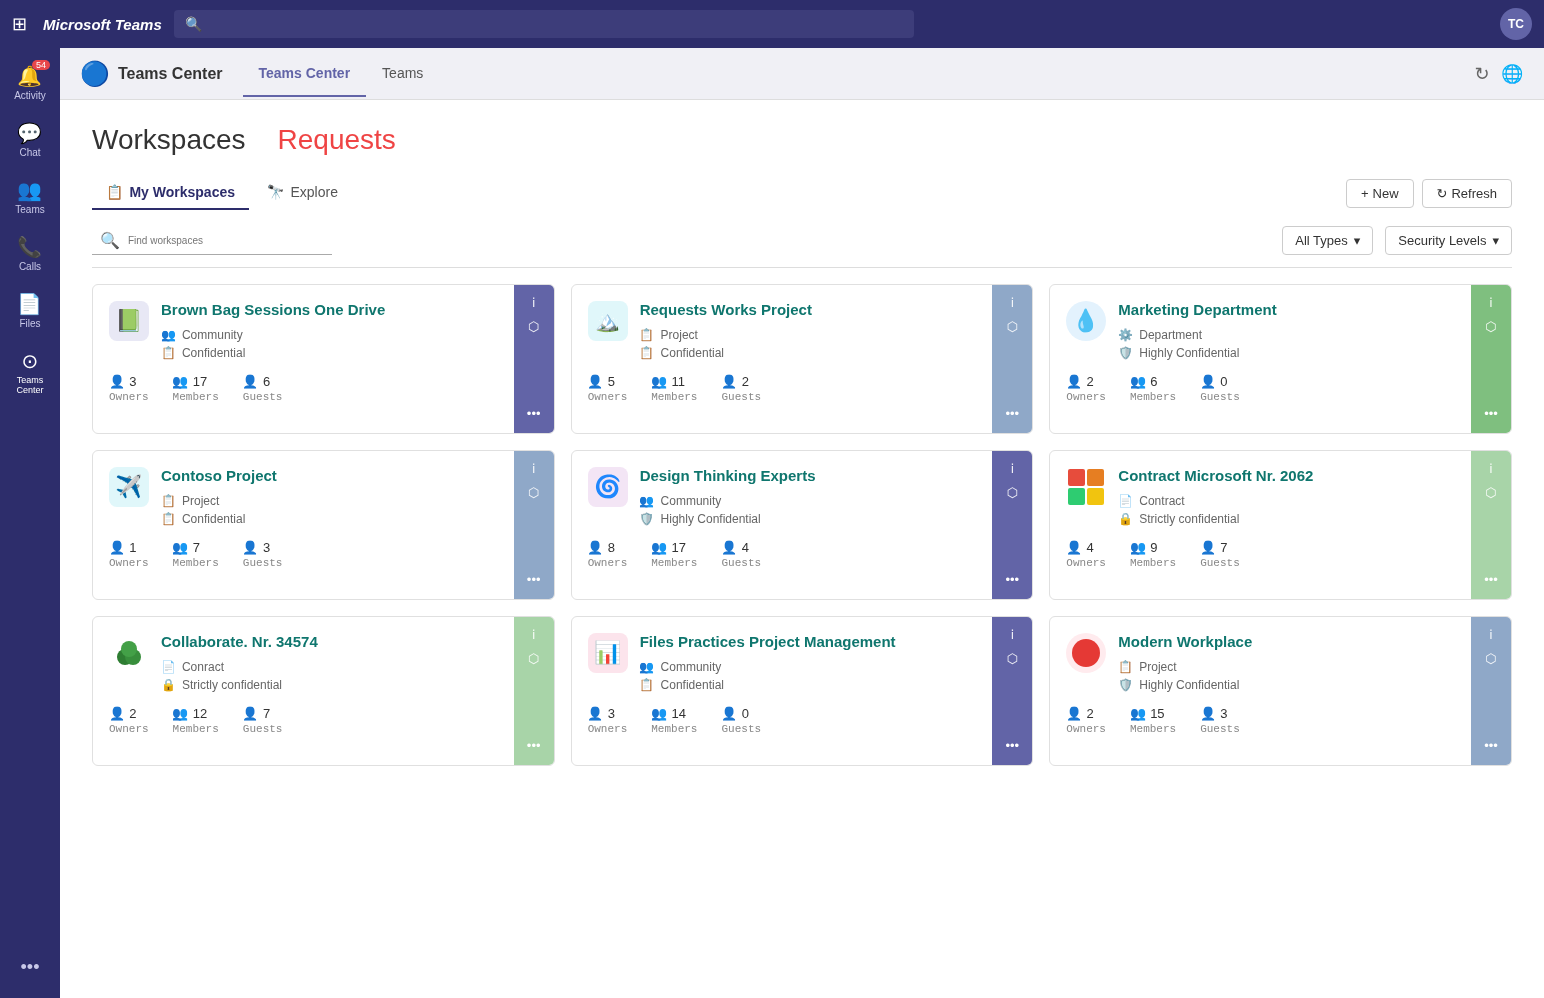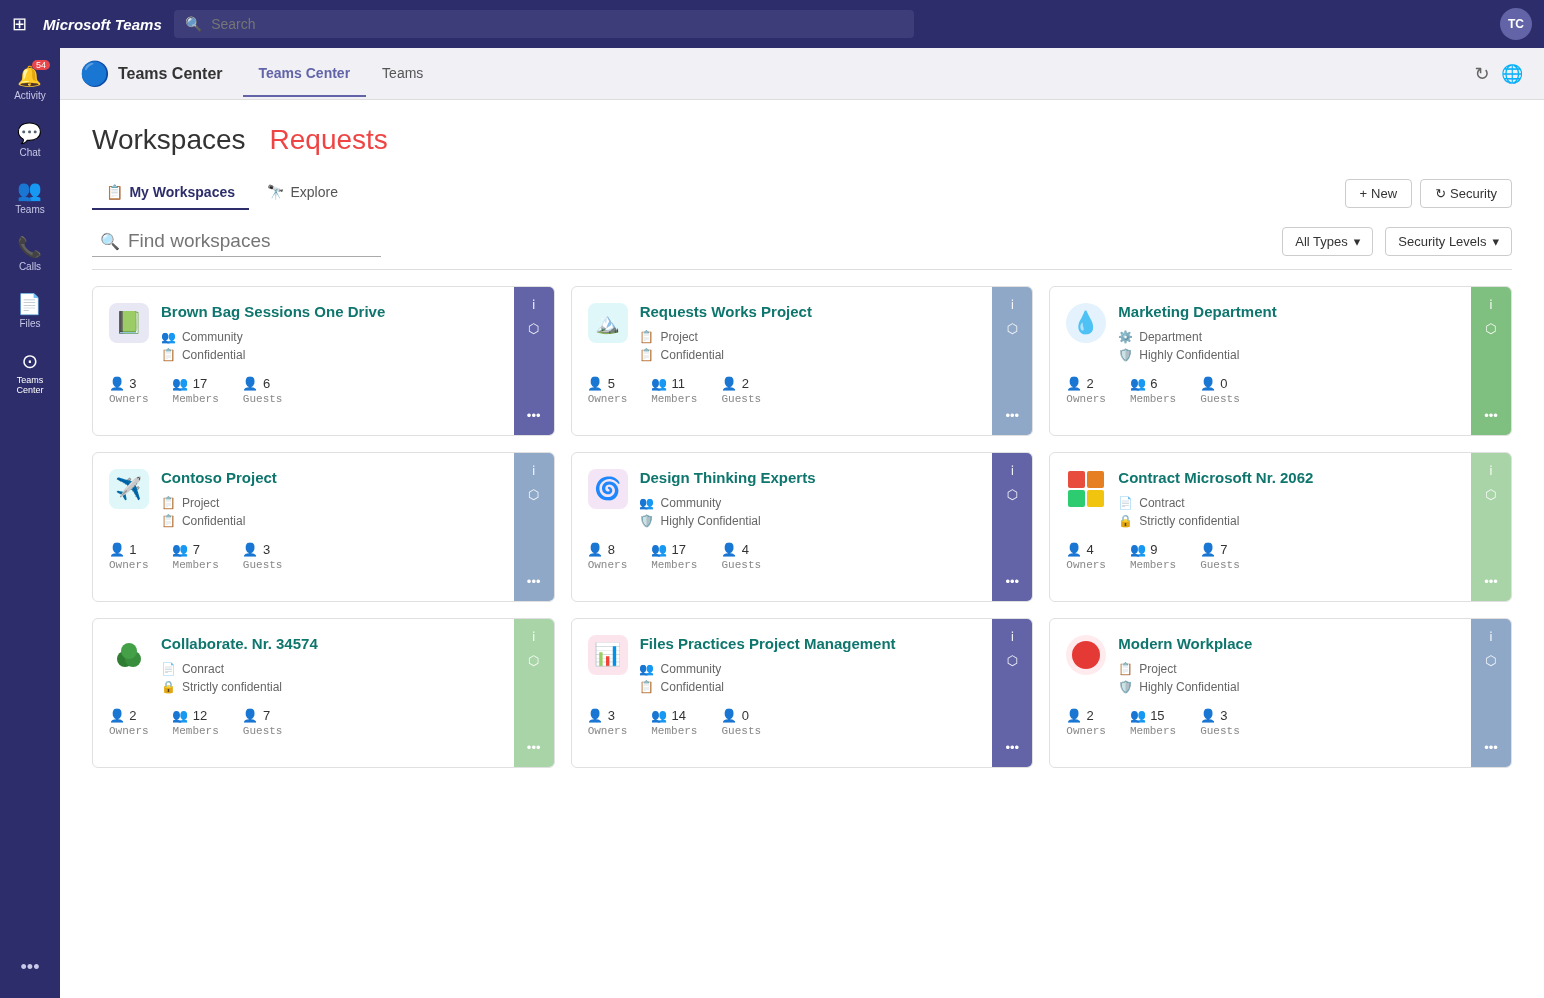--- a/index.html
+++ b/index.html
@@ -104,21 +104,21 @@
       cursor: pointer;
       border-bottom: 2px solid transparent;
     }
     .sub-header-nav-item.active { color: #6264a7; border-bottom: 2px solid #6264a7; font-weight: 600; }
     .sub-header-actions { margin-left: auto; display: flex; gap: 12px; color: #666; font-size: 18px; }
     .sub-header-action { cursor: pointer; }
 
     
     .content { flex: 1; padding: 24px 32px; overflow-y: auto; background: white; }
 
-    .page-title-row { display: flex; align-items: baseline; gap: 24px; margin-bottom: 20px; }
+    .page-title-row { display: flex; align-items: baseline; gap: 32px; margin-bottom: 20px; }
     .page-title { font-size: 28px; font-weight: 300; color: #333; }
     .page-title-secondary { font-size: 28px; font-weight: 300; color: #ef4444; cursor: pointer; }
 
     .tabs-row { display: flex; align-items: center; margin-bottom: 16px; gap: 4px; }
     .tab-item {
       display: flex; align-items: center; gap: 6px;
       padding: 8px 14px;
       font-size: 14px; color: #555; cursor: pointer;
       border-bottom: 2px solid transparent;
     }
@@ -130,21 +130,21 @@
       border-radius: 4px; background: white; cursor: pointer;
       font-size: 13px; color: #333;
     }
 
     .filter-row { display: flex; align-items: center; gap: 12px; margin-bottom: 16px; padding-bottom: 12px; border-bottom: 1px solid #ddd; }
     .search-box {
       display: flex; align-items: center; gap: 8px;
       border-bottom: 1px solid #aaa; padding: 4px 8px;
       min-width: 240px;
     }
-    .search-box input { border: none; outline: none; font-size: 19px; color: #666; background: transparent; }
+    .search-box input { border: none; outline: none; font-size: 10px; color: #666; background: transparent; }
     .filter-spacer { flex: 1; }
     .filter-dropdown {
       display: flex; align-items: center; gap: 6px;
       border: 1px solid #ccc; border-radius: 4px;
       padding: 6px 12px; font-size: 13px; color: #333;
       cursor: pointer; background: white;
     }
 
     
     .cards-grid { display: grid; grid-template-columns: repeat(3, 1fr); gap: 16px; }
@@ -190,21 +190,20 @@
     .card-sidebar-dots { margin-top: auto; margin-bottom: 4px; cursor: pointer; }
   </style>
 </head>
 <body>
 
 <div class="topbar">
   <span class="topbar-grid-icon">⊞</span>
   <span class="topbar-title">Microsoft Teams</span>
   <div class="topbar-search">
     <span>🔍</span>
-    <input type="text" placeholder="Search" style="">
   </div>
   <div class="topbar-avatar">TC</div>
 </div>
 
 <div class="main-layout">
 
   <div class="sidebar">
     <div class="sidebar-item">
       <span class="icon">🔔</span>
       <span>Activity</span>
@@ -264,21 +263,21 @@
           <span>🔭</span>
           <span>Explore</span>
         </div>
         <div class="tab-actions">
           <button class="tab-btn">
             <span>+</span>
             <span>New</span>
           </button>
           <button class="tab-btn">
             <span>↻</span>
-            <span>Security</span>
+            <span>Refresh</span>
           </button>
         </div>
       </div>
 
       <div class="filter-row">
         <div class="search-box">
           <span>🔍</span>
           <input type="text" placeholder="Find workspaces" style="">
         </div>
         <div class="filter-spacer"></div>

